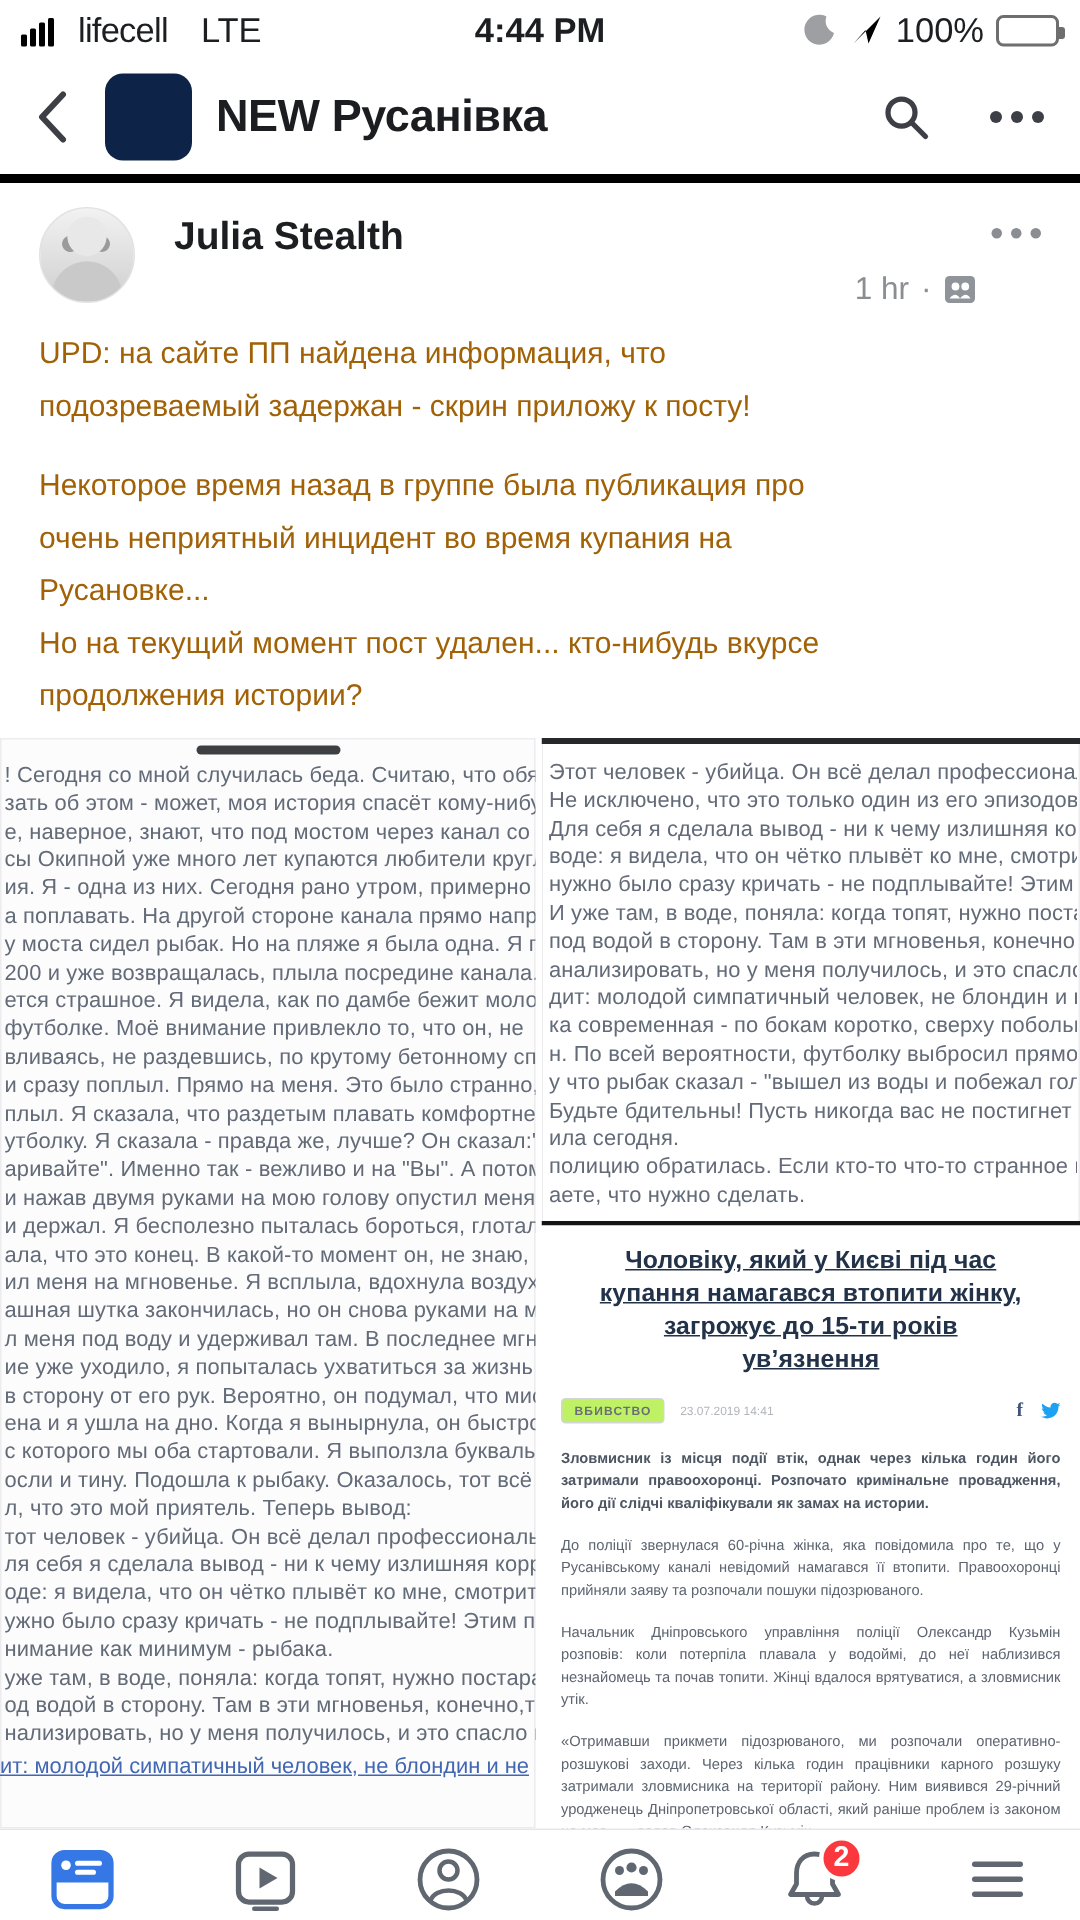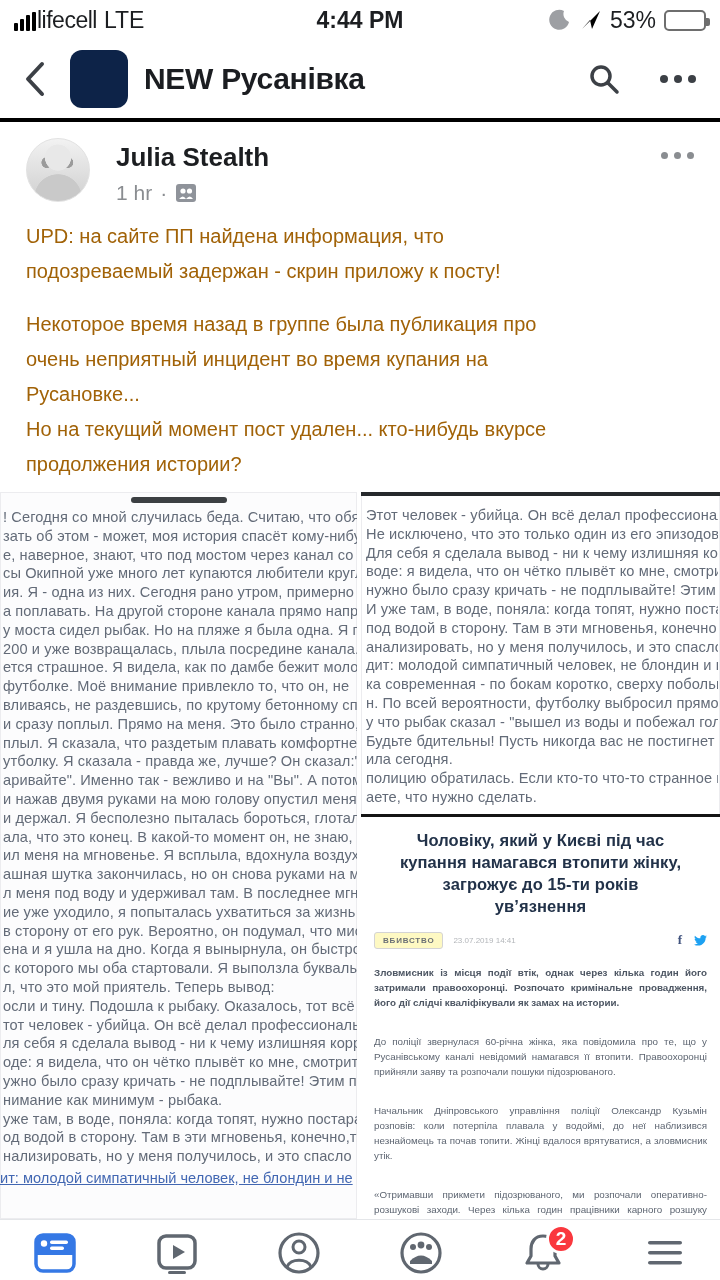--- a/index.html
+++ b/index.html
@@ -2,38 +2,38 @@
 <html><head>
 <meta charset="utf-8">
 <style>
   * { margin:0; padding:0; box-sizing:border-box; }
   html,body { width:720px; height:1280px; overflow:hidden; background:#fff;
     font-family:"Liberation Sans", sans-serif; color:#1c1e21; }
 
   
   .status-bar { height:40px; display:flex; align-items:center; padding:0 14px;
     position:relative; font-size:23px; }
-  .sb-left { display:flex; align-items:flex-end; gap:1px; }
+  .sb-left { display:flex; align-items:flex-end; gap:16px; }
   .sig { display:flex; align-items:flex-end; gap:2px; height:20px; margin-bottom:3px;}
   .sig i { display:block; width:4px; background:#000; border-radius:1px; }
   .sig i:nth-child(1){height:8px}.sig i:nth-child(2){height:12px}
   .sig i:nth-child(3){height:16px}.sig i:nth-child(4){height:19px}
   .sb-carrier{ letter-spacing:-0.5px; }
   .sb-lte { margin-left:6px; }
   .sb-time { position:absolute; left:0; right:0; text-align:center; font-weight:bold; }
   .sb-right { margin-left:auto; display:flex; align-items:center; gap:8px; z-index:2; }
   .battery { position:relative; width:42px; height:21px; border:2px solid #6e6e6e;
     border-radius:5px; padding:2px; }
   .battery .fill{ width:100%; height:100%; background:#000; border-radius:2px;}
   .battery .tip{ position:absolute; right:-6px; top:6px; width:4px; height:8px;
     background:#6e6e6e; border-radius:0 2px 2px 0;}
 
   
   .nav-header { height:82px; display:flex; align-items:center; padding:0 24px;
-    border-bottom:4px solid #000000; background:#fff; }
+    border-bottom:6px solid #000000; background:#fff; }
   .group-avatar { width:58px; height:58px; border-radius:12px; margin-left:24px;
     background:
       radial-gradient(circle at 20% 70%, rgba(255,150,40,.9) 0 6%, transparent 12%),
       radial-gradient(circle at 45% 75%, rgba(255,190,60,.9) 0 5%, transparent 11%),
       radial-gradient(circle at 70% 72%, rgba(90,200,255,.9) 0 5%, transparent 11%),
       radial-gradient(circle at 85% 65%, rgba(255,120,90,.9) 0 5%, transparent 10%),
       radial-gradient(circle at 60% 55%, rgba(120,180,255,.7) 0 8%, transparent 16%),
       linear-gradient(180deg,#0e2a55 0%, #123a74 45%, #2a5ba0 60%, #173k 60%, #0c1f3f 100%);
     background-color:#0d2348; }
   .nav-title { flex:1 1 auto; margin-left:16px; font-size:30px; font-weight:bold;
@@ -48,21 +48,21 @@
     background:
       radial-gradient(circle at 50% 30%, #e8e8e8 0 24%, transparent 25%),
       radial-gradient(circle at 50% 95%, #c9c9c9 0 35%, transparent 36%),
       radial-gradient(circle at 32% 38%, #9b9b9b 0 9%, transparent 10%),
       radial-gradient(circle at 66% 38%, #9b9b9b 0 9%, transparent 10%),
       linear-gradient(180deg,#f2f2f2,#cfcfcf);
     border:1px solid #e2e2e2; }
   .ph-text { margin-left:16px; flex:1; padding-top:4px; }
   .author { font-size:26px; font-weight:bold; color:#1c1e21; }
   .meta-row { display:flex; align-items:center; gap:8px; margin-top:8px;
-    color:#8a8d91; font-size:21px; }
+    color:#8a8d91; font-size:21px;justify-content:flex-end; }
   .post-dots { display:flex; gap:6px; padding-top:14px; }
   .post-dots i { width:7px; height:7px; border-radius:50%; background:#8a8d91; display:block;}
 
   .post-text { margin:14px 26px 0; font-size:20px; line-height:35px; color:#a16207; }
   .post-text .para { white-space:pre-line; }
   .post-text .para + .para { margin-top:18px; }
 
   
   .images-row { margin-top:10px; display:flex; gap:4px; height:727px; overflow:hidden; }
   .shot { position:relative; overflow:hidden; background:#fcfcfd;
@@ -76,32 +76,32 @@
   .ss-text { padding:16px 0 0 3px; }
   .shot-right .ss-text { padding:10px 2px 0 5px; }
   .ss-line { font-size:14.6px; line-height:18.8px; height:18.8px; color:#636b78;
     white-space:nowrap; overflow:hidden; letter-spacing:0.1px; }
   .ss-link { font-size:14.6px; line-height:18.8px; color:#4267b2; white-space:nowrap;
     overflow:hidden; text-decoration:underline; margin-top:3px; }
 
   .article-divider { height:3px; background:#141414; margin-top:7px; }
   .article { padding:12px 13px 0; background:#fff; }
   .headline { text-align:center; font-weight:bold; font-size:16.5px; line-height:22px;
-    color:#223249; padding:0 22px; letter-spacing:0.1px; }
+    color:#223249; padding:0 22px; letter-spacing:0.1px;text-decoration:underline; }
   .badge-row { display:flex; align-items:center; margin-top:15px; }
-  .tag-badge { border:1px solid #d4d4d4; background:#fef9c3; color:#6a6f75;
+  .tag-badge { border:1px solid #d4d4d4; background:#bef264; color:#6a6f75;
     font-size:8px; font-weight:bold; letter-spacing:0.8px; padding:3px 8px;
     border-radius:3px; }
   .art-date { margin-left:10px; font-size:8px; color:#b3b6ba; }
   .share-icons { margin-left:auto; display:flex; align-items:center; gap:12px; }
   .fb-f { font-family:"Liberation Serif", serif; font-weight:bold; font-size:13px;
     color:#41537e; }
   .art-lead { margin-top:16px; font-size:9.8px; line-height:15px; font-weight:bold;
     color:#4d5663; text-align:justify; }
-  .art-body .art-para { margin-top:24px; font-size:9.8px; line-height:15px;
+  .art-body .art-para { margin-top:13px; font-size:9.8px; line-height:15px;
     color:#5d6571; text-align:justify; }
 
   
   .tab-bar { height:66px; border-top:1px solid #e4e6e9; display:flex;
     align-items:center; justify-content:space-between; padding:0 28px; background:#fff; }
   .tab { position:relative; width:54px; height:50px; display:flex; align-items:center;
     justify-content:center; }
   .badge { position:absolute; top:-4px; right:-6px; min-width:30px; height:30px;
     border-radius:15px; background:#FA383E; color:#fff; font-size:19px; font-weight:bold;
     display:flex; align-items:center; justify-content:center; border:3px solid #fff; }
@@ -121,21 +121,21 @@
     <span class="sb-lte">LTE</span>
   </div>
   <span class="sb-time">4:44 PM</span>
   <div class="sb-right">
     <svg width="24" height="24" viewBox="0 0 24 24">
       <path d="M16 3 A10 10 0 1 0 21 14 A8.5 8.5 0 0 1 16 3 Z" fill="#9d9fa3"></path>
     </svg>
     <svg width="22" height="22" viewBox="0 0 22 22">
       <path d="M2 20 L20 2 L12 20 L10 11 Z" fill="#000"></path>
     </svg>
-    <span>53%</span>
+    <span>100%</span>
     <span class="battery"><span class="fill"></span><span class="tip"></span></span>
   </div>
 </div>
 
 <div class="nav-header">
   <svg width="22" height="36" viewBox="0 0 22 36">
     <polyline points="18,3 4,18 18,33" fill="none" stroke="#3c4046" stroke-width="4" stroke-linecap="round" stroke-linejoin="round"></polyline>
   </svg>
   <div class="group-avatar"></div>
   <div class="nav-title">NEW Русанівка</div>
@@ -208,22 +208,22 @@
           <div class="ss-line">и нажав двумя руками на мою голову опустил меня</div>
           <div class="ss-line">и держал. Я бесполезно пыталась бороться, глотала</div>
           <div class="ss-line">ала, что это конец. В какой-то момент он, не знаю, п</div>
           <div class="ss-line">ил меня на мгновенье. Я всплыла, вдохнула воздух, в</div>
           <div class="ss-line">ашная шутка закончилась, но он снова руками на мо</div>
           <div class="ss-line">л меня под воду и удерживал там. В последнее мгно</div>
           <div class="ss-line">ие уже уходило,  я попыталась ухватиться за жизнь</div>
           <div class="ss-line">в сторону от его рук. Вероятно, он подумал, что мис</div>
           <div class="ss-line">ена и я ушла на дно. Когда я вынырнула, он быстро</div>
           <div class="ss-line">с которого мы оба стартовали. Я выползла буквальн</div>
+          <div class="ss-line">осли и тину. Подошла к рыбаку. Оказалось, тот всё</div>
           <div class="ss-line">л, что это мой приятель. Теперь вывод:</div>
-          <div class="ss-line">осли и тину. Подошла к рыбаку. Оказалось, тот всё</div>
         </div>
         <div class="ss-line-group">
           <div class="ss-line">тот человек - убийца. Он всё делал профессиональн</div>
         </div>
         <div class="ss-line-group">
           <div class="ss-line">ля себя я сделала вывод - ни к чему излишняя корре</div>
           <div class="ss-line">оде: я видела, что он чётко плывёт ко мне, смотрит м</div>
           <div class="ss-line">ужно было сразу кричать - не подплывайте! Этим пр</div>
           <div class="ss-line">нимание как минимум - рыбака.</div>
         </div>

